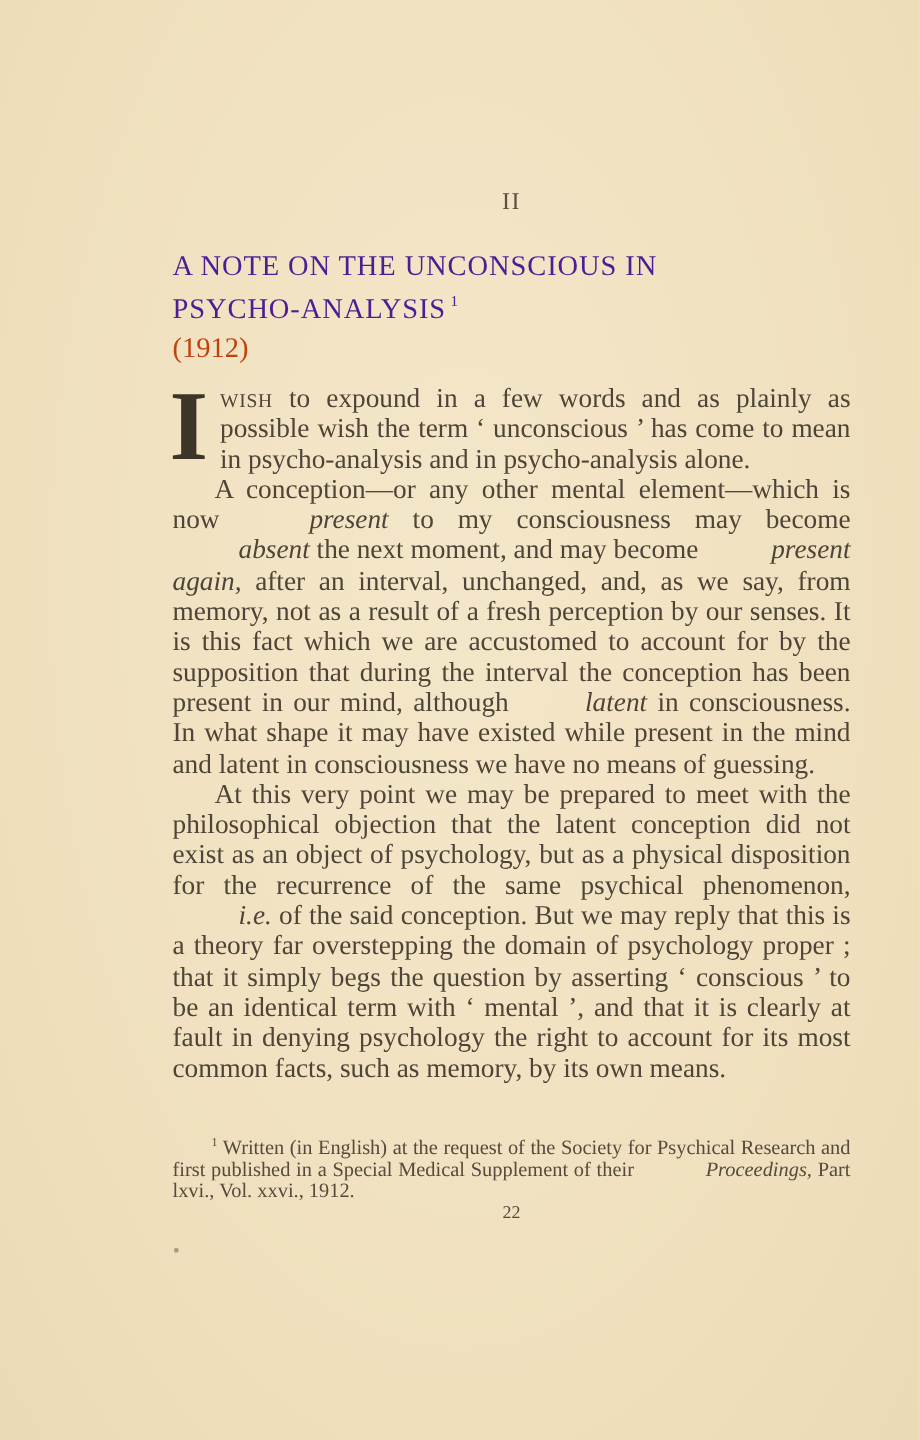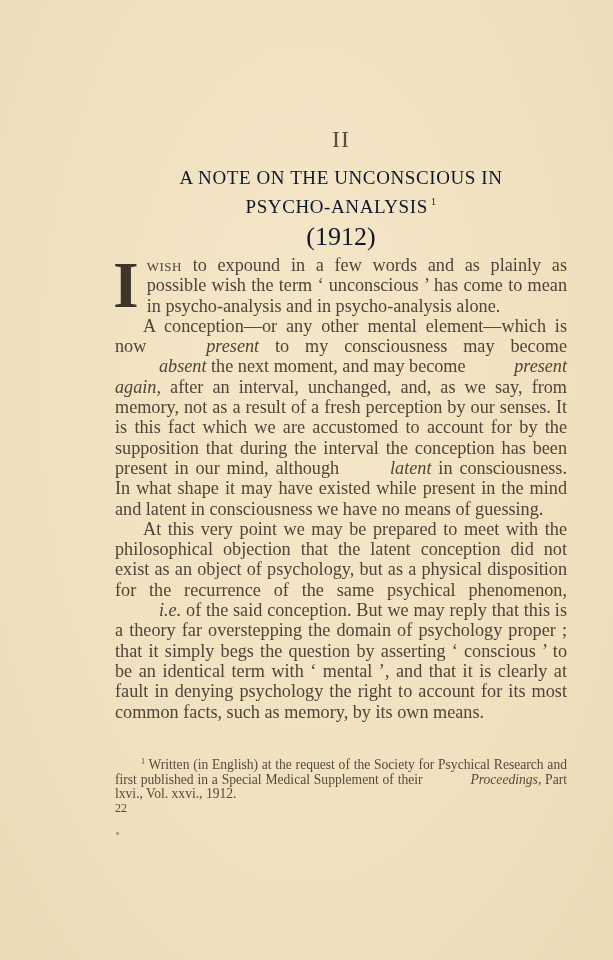--- a/index.html
+++ b/index.html
@@ -21,48 +21,47 @@
       left: 115px;
       top: 0;
       width: 452px;
     }
     .chapter-num {
       position: absolute;
       top: 126px;
       left: 0;
       width: 452px;
       text-align: center;
-      font-size: 24px;
+      font-size: 16px;
       letter-spacing: 1px;
       color: #5a5042;
     }
     .chapter-title {
       position: absolute;
       top: 166px;
       left: 0;
       width: 452px;
-      text-align: center;
       font-size: 19px;
       line-height: 24px;
       letter-spacing: 0.6px;
-      color: #0f172a;
+      color: #4c1d95;
     }
     .chapter-title sup {
       font-size: 10px;
       vertical-align: 8px;
       margin-left: 3px;
     }
     .chapter-year {
       position: absolute;
       top: 222px;
       left: 0;
       width: 452px;
-      text-align: center;
-      font-size: 26px;
-      color: #0f172a;
+      text-align: left;
+      font-size: 19px;
+      color: #c2410c;
     }
     .body-text {
       position: absolute;
       top: 255px;
       left: 0;
       width: 452px;
       font-size: 18.2px;
       line-height: 20.3px;
       text-align: justify;
       color: #4e4538;
@@ -103,20 +102,21 @@
     }
     .footnote sup {
       font-size: 8px;
       vertical-align: 5px;
     }
     .page-number {
       position: absolute;
       top: 801px;
       left: 0;
       width: 452px;
+      text-align: center;
       font-size: 12px;
       color: #554b3d;
     }
     .speck {
       position: absolute;
       left: 116px;
       top: 832px;
       width: 3px;
       height: 3px;
       background: #8a7f6c;

